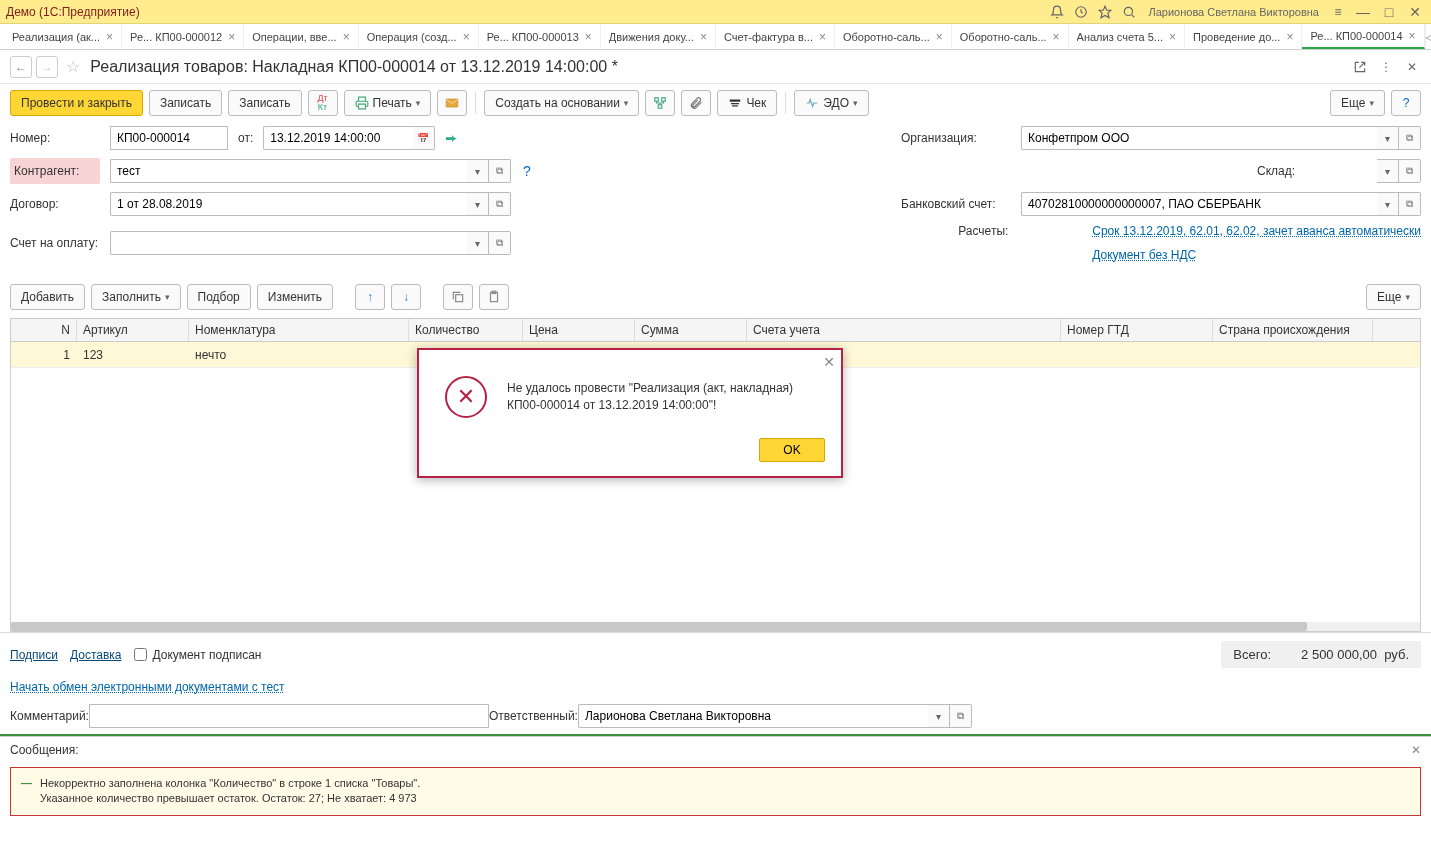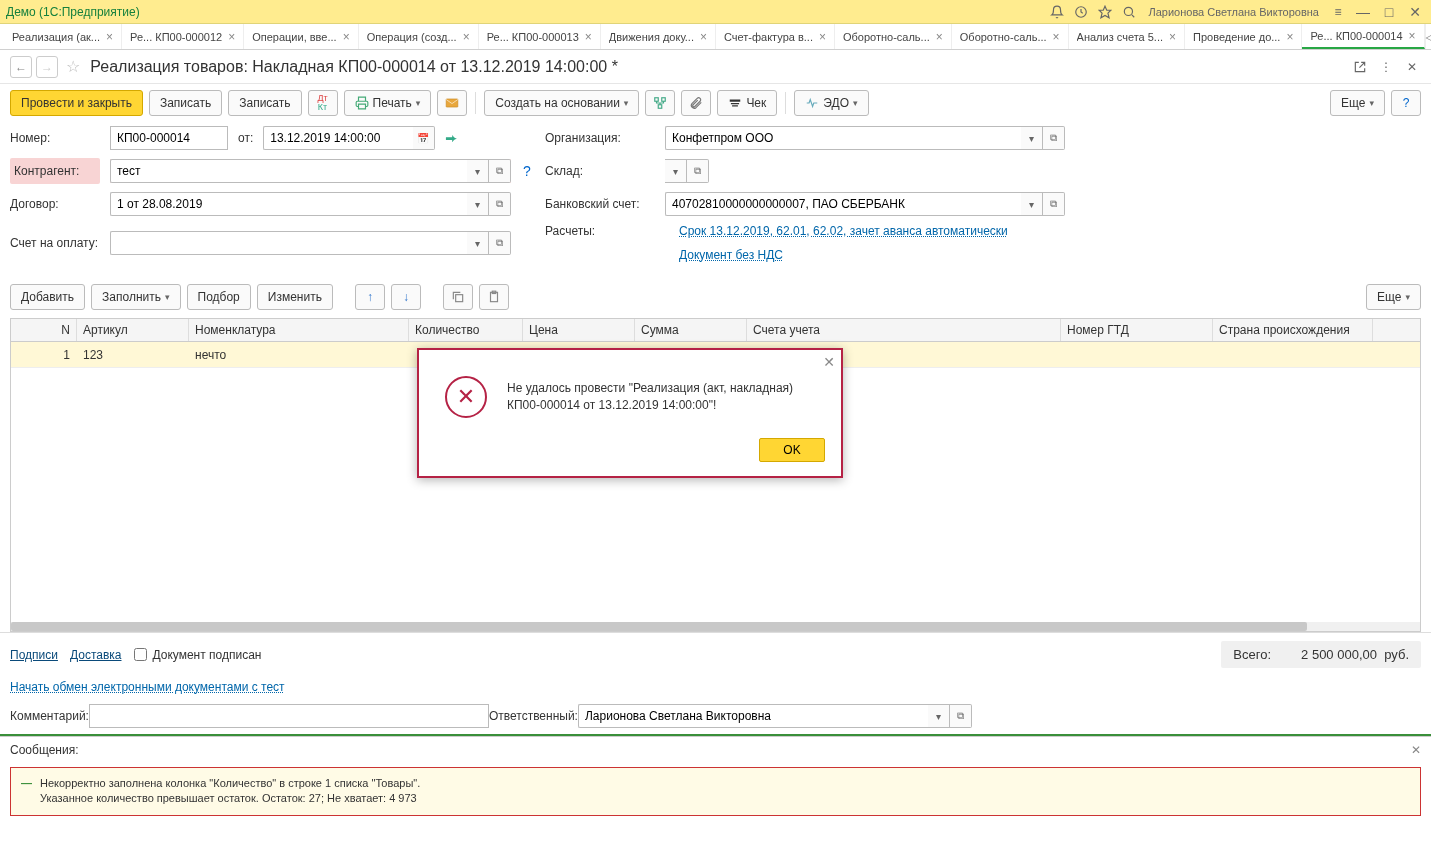--- a/index.html
+++ b/index.html
@@ -1,20 +1,20 @@
 <!DOCTYPE html>
 <html><head>
 <meta charset="utf-8">
 <style>
 * { box-sizing: border-box; margin: 0; padding: 0; font-family: Arial, sans-serif; }
 body { font-size: 12px; background: #fff; color: #333; overflow: hidden; }
 
 
 .titlebar { background: #ffec8f; height: 24px; display: flex; align-items: center; padding: 0 6px; border-bottom: 1px solid #e0d478; }
-.titlebar-left { flex: 1; font-size: 12px; color: #15803d; }
+.titlebar-left { flex: 1; font-size: 12px; color: #7f1d1d; }
 .titlebar-right { display: flex; align-items: center; gap: 6px; }
 .titlebar-icon { width: 18px; height: 18px; display: inline-flex; align-items: center; justify-content: center; cursor: pointer; color: #666; }
 .titlebar-user { font-size: 11px; color: #666; margin: 0 4px; }
 .win-ctrl { width: 20px; height: 18px; display: inline-flex; align-items: center; justify-content: center; cursor: pointer; color: #666; font-size: 14px; }
 
 
 .tabsbar { background: #fff; height: 26px; display: flex; align-items: stretch; border-bottom: 1px solid #d0d0d0; padding-left: 4px; overflow: hidden; }
 .tab { display: flex; align-items: center; padding: 0 8px; border-right: 1px solid #eee; cursor: pointer; font-size: 11px; color: #444; white-space: nowrap; max-width: 130px; position: relative; }
 .tab.active { border-bottom: 2px solid #28a745; font-weight: 500; }
 .tab-label { overflow: hidden; text-overflow: ellipsis; }
@@ -43,21 +43,21 @@
 .lbl { width: 90px; font-size: 12px; color: #333; }
 .lbl.wide { width: 110px; }
 .lbl.err { background: #f8d4d4; padding: 6px 4px; border-radius: 2px; }
 .inp { height: 24px; border: 1px solid #bbb; padding: 0 6px; font-size: 12px; background: #fff; }
 .input-group { display: inline-flex; }
 .input-group .inp { border-right: none; border-radius: 2px 0 0 2px; }
 .input-group .inp:last-child { border-right: 1px solid #bbb; }
 .input-btn { width: 22px; height: 24px; border: 1px solid #bbb; border-left: none; background: #fafafa; display: inline-flex; align-items: center; justify-content: center; cursor: pointer; font-size: 10px; color: #666; }
 .input-btn:last-child { border-radius: 0 2px 2px 0; }
 .col-left { width: 525px; }
-.col-right { flex: 1; }
+.col-right { flex: 1; justify-content: flex-end; }
 .link { color: #0066aa; text-decoration: underline dotted; cursor: pointer; }
 .dark-link { color: #0a4a7a; text-decoration: underline; cursor: pointer; }
 .help { color: #0066cc; font-size: 14px; margin-left: 2px; }
 
 
 .tbl-toolbar { display: flex; align-items: center; padding: 4px 10px; gap: 6px; }
 
 
 .grid { margin: 4px 10px 0; border: 1px solid #ccc; border-bottom: none; }
 .grid-head { display: flex; background: #f5f5f5; border-bottom: 1px solid #ccc; }

